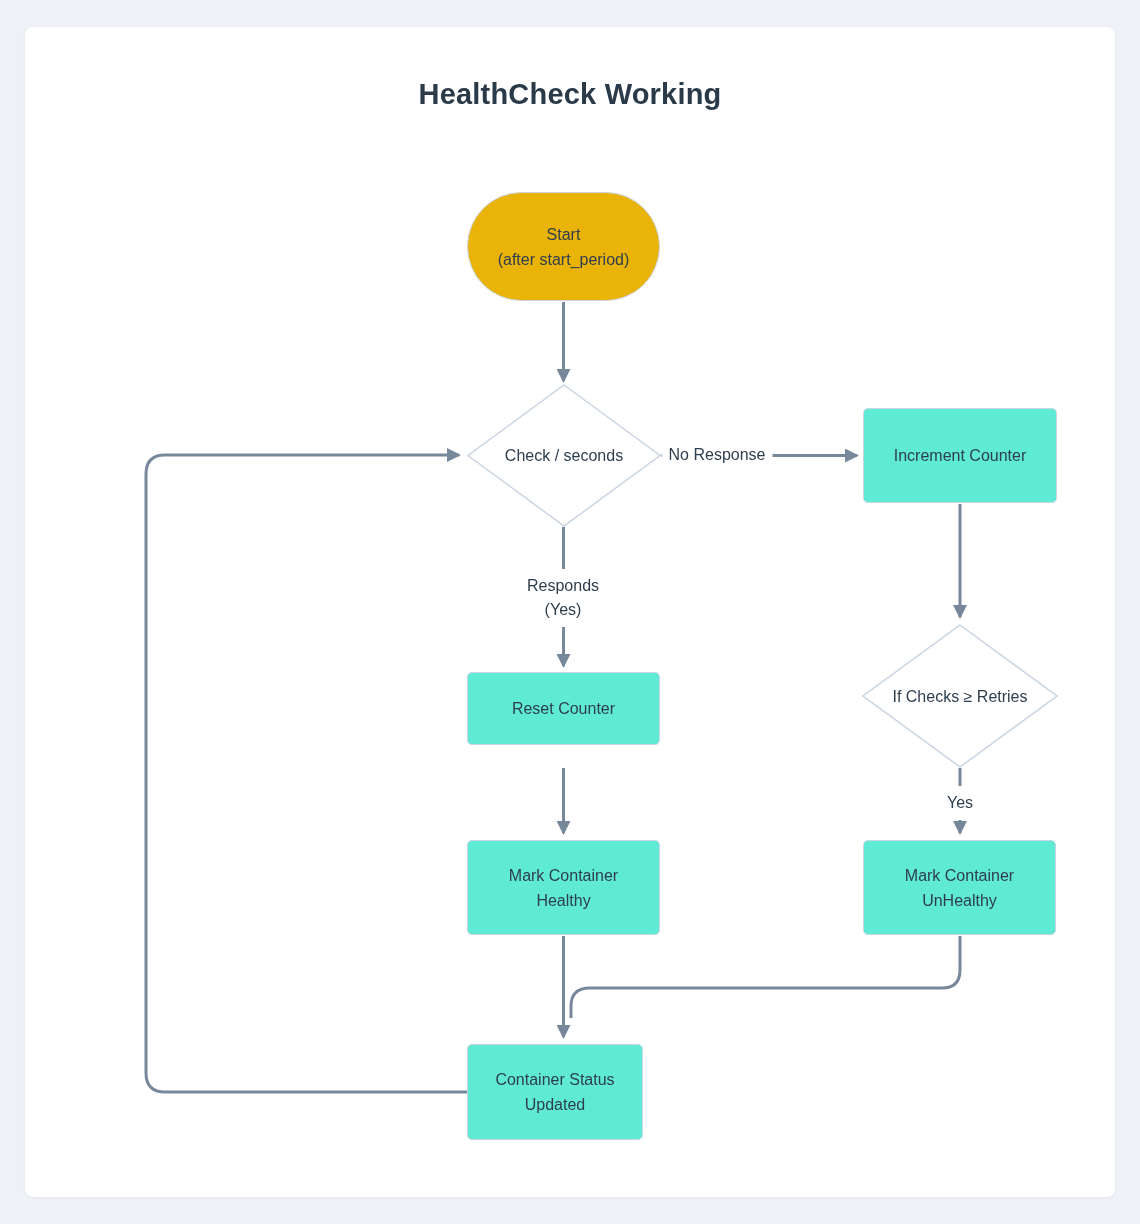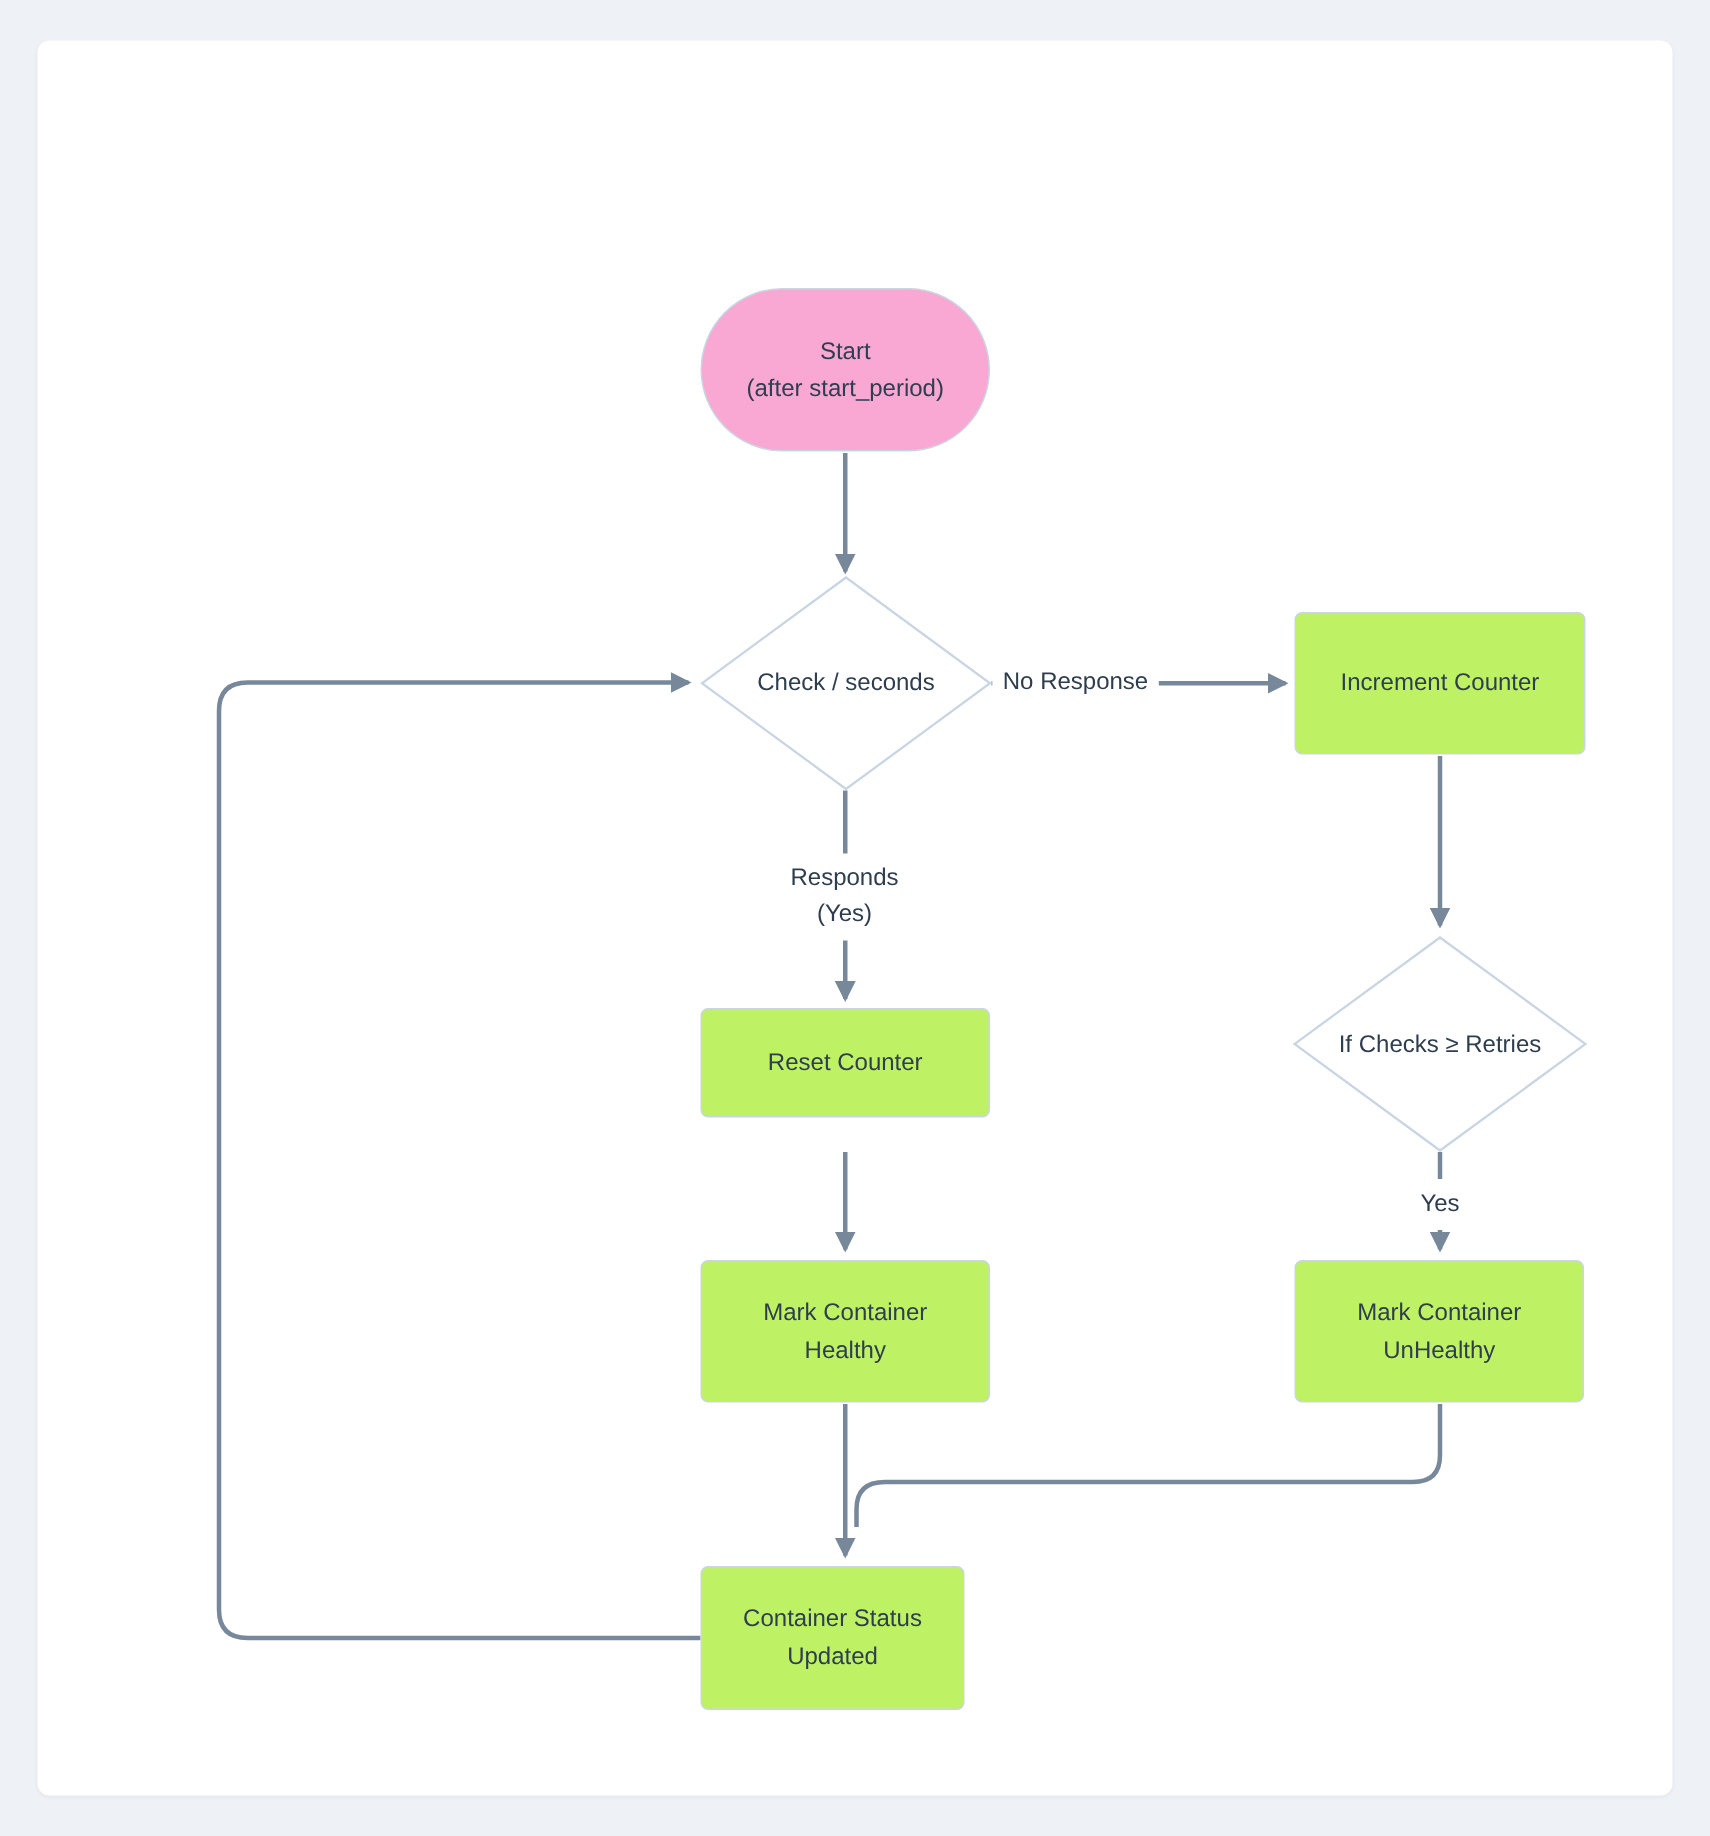--- a/index.html
+++ b/index.html
@@ -56,26 +56,26 @@
     display: flex;
     align-items: center;
     justify-content: center;
     box-sizing: border-box;
     color: #2e3e4e;
     font-size: 16px;
     line-height: 25px;
     text-align: center;
   }
   .node.box {
-    background: #bef264;
+    background: #5eead4;
     border: 1.5px solid #c9d5e2;
     border-radius: 5px;
   }
   .node.stadium {
-    background: #f9a8d4;
+    background: #eab308;
     border: 1.5px solid #c9d5e2;
     border-radius: 55px;
   }
   .node.diamond {
     background: transparent;
     border: none;
   }
   .node.diamond svg {
     position: absolute;
     left: 0;
@@ -106,20 +106,21 @@
     white-space: pre-line;
   }
 </style>
 </head>
 <body>
 
 <div class="canvas">
 
   <div class="card"></div>
 
+  <h1 class="title">HealthCheck Working</h1>
 
   <svg class="edges" viewBox="0 0 1140 1224">
     <defs>
       <marker id="arrow" viewBox="0 0 14 14" refX="12" refY="7" markerWidth="14" markerHeight="14" markerUnits="userSpaceOnUse" orient="auto">
         <path d="M0,0 L14,7 L0,14 Z" fill="#78889b"></path>
       </marker>
     </defs>
     <path class="edge" d="M563.5 302 V381" marker-end="url(#arrow)"></path>
     <path class="edge" d="M661 455.5 H857" marker-end="url(#arrow)"></path>
     <path class="edge" d="M563.5 527 V666" marker-end="url(#arrow)"></path>

